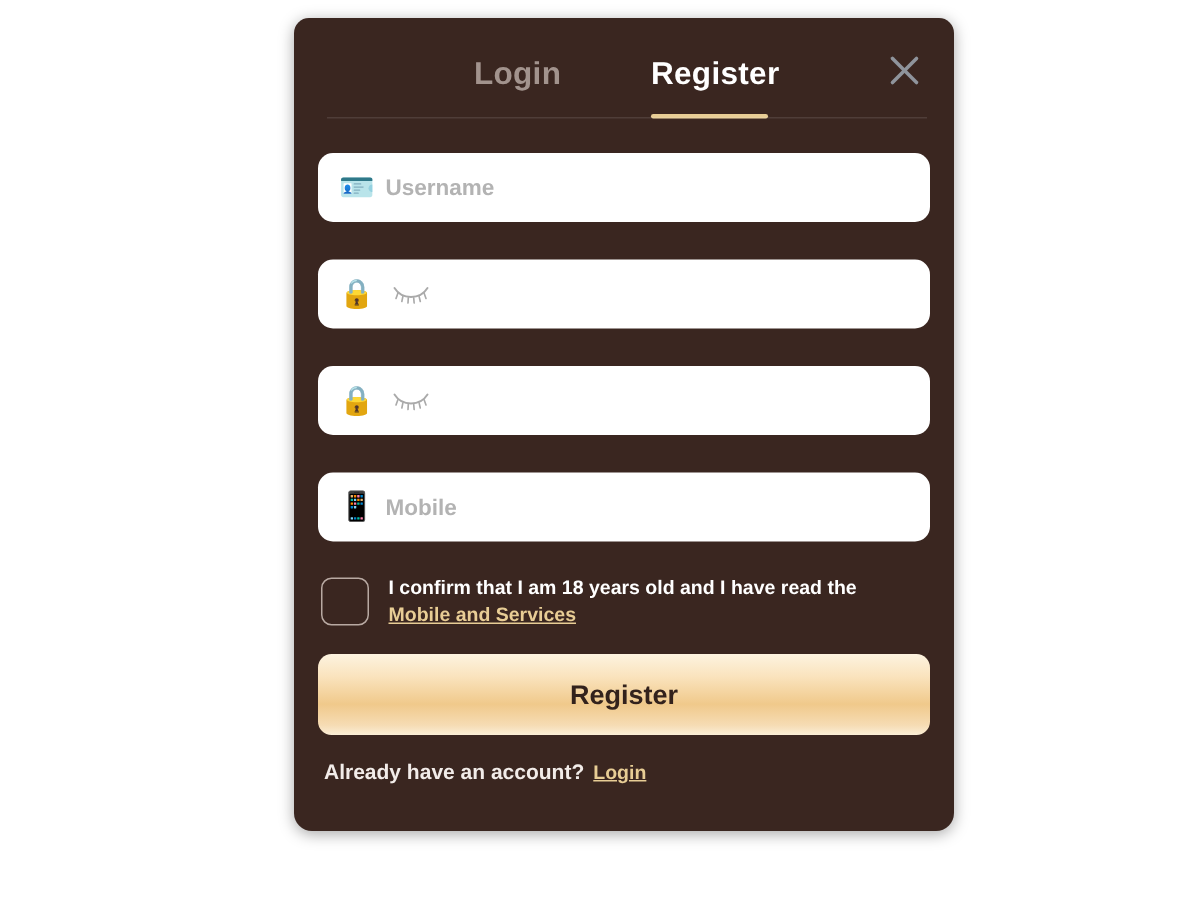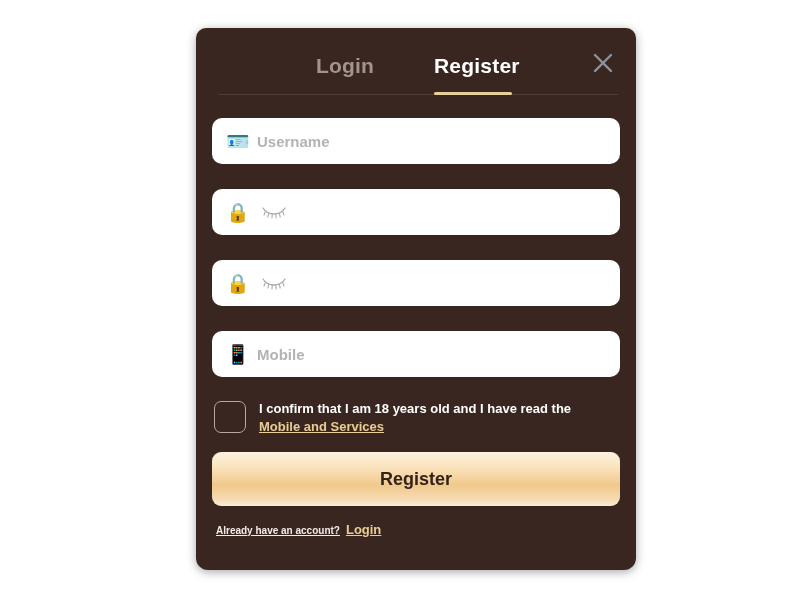--- a/index.html
+++ b/index.html
@@ -12,21 +12,21 @@
     height: 600px;
     font-family: "Liberation Sans", sans-serif;
     overflow: hidden;
     position: relative;
   }
 
   
   #auth-card {
     position: absolute;
     left: 196px;
-    top: 28px;
+    top: 12px;
     width: 440px;
     height: 542px;
     background: #3a2620;
     border-radius: 10px 10px 12px 12px;
     box-sizing: border-box;
     box-shadow: 0 2px 10px rgba(0,0,0,0.35);
     overflow: hidden;
   }
 
   
@@ -204,23 +204,22 @@
   
   #footer-row {
     margin-top: 16px;
     padding-left: 4px;
     display: flex;
     align-items: baseline;
     gap: 6px;
   }
   #footer-text {
     color: #f2ece9;
-    font-size: 10px;
-    font-weight: bold;
-    text-decoration: underline;
+    font-size: 14px;
+    font-weight: bold;
   }
   #login-link {
     color: #e8cd95;
     font-size: 13px;
     font-weight: bold;
     text-decoration: underline;
     cursor: pointer;
   }
 </style>
 </head>

